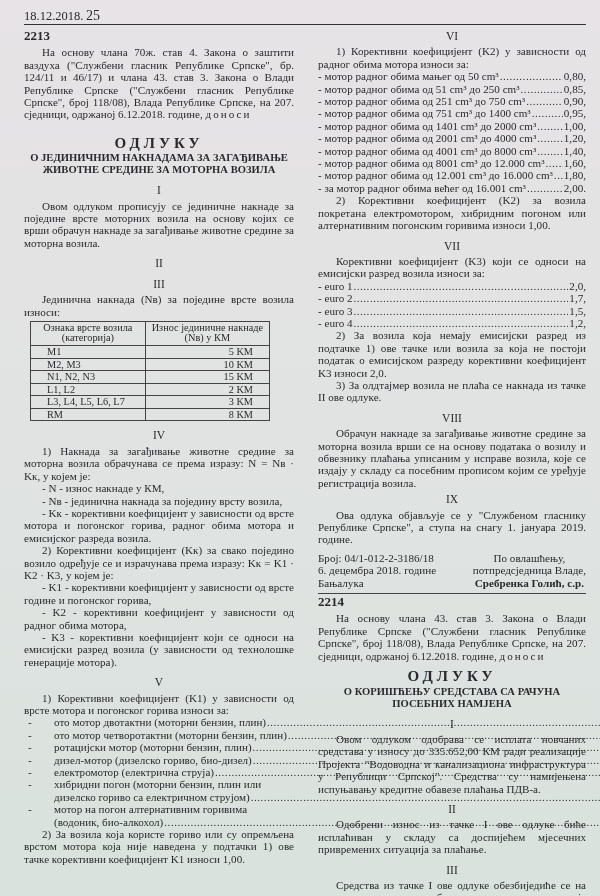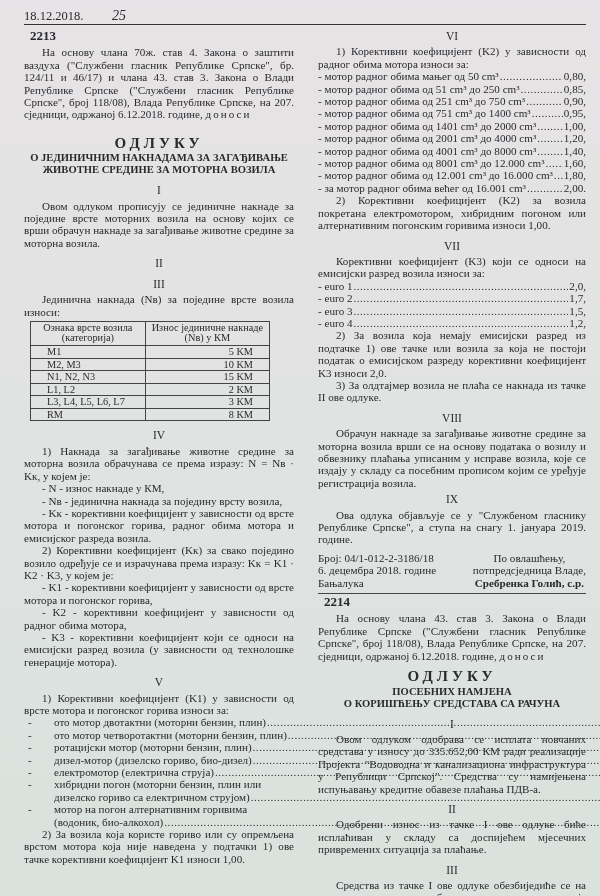--- a/index.html
+++ b/index.html
@@ -12,25 +12,25 @@
   }
   .page { position: absolute; left: 0; top: 0; width: 600px; height: 896px; }
   .header {
     position: absolute; left: 24px; top: 4px; width: 562px; height: 20px;
     border-bottom: 1px solid #333; display: flex; align-items: flex-end;
     font-size: 12.5px;
   }
   .header .date { width: 62px; }
   .header .title { flex: 1; text-align: center; letter-spacing: 0.1px; }
   .header .title .num { font-size: 15px; }
-  .header .pageno { width: 40px; text-align: right; font-size: 14px; font-style: italic; }
+  .header .pageno { width: 40px; font-size: 14px; }
   .col { position: absolute; top: 28px; width: 270px; font-size: 11.1px; line-height: 12.4px; }
   .col.left { left: 24px; }
   .col.right { left: 318px; width: 268px; }
-  .docnum { font-weight: bold; font-size: 13px; margin: 2px 6px 4px; }
+  .docnum { font-weight: bold; font-size: 13px; margin: 2px 0 4px; }
   p { margin: 0; text-align: justify; text-indent: 18px; }
   .spaced { letter-spacing: 2px; }
   .odluka { text-align: center; font-weight: bold; font-size: 15px; letter-spacing: 4px; margin: 16px 0 3px; }
   .subtitle { text-align: center; font-weight: bold; font-size: 10.6px; line-height: 12px; }
   .sec { text-align: center; margin: 8px 0 3px; font-size: 11.5px; }
   table.tbl { border-collapse: collapse; width: 240px; margin: 3px 0 0 6px; font-size: 10.3px; }
   table.tbl td, table.tbl th { border: 1px solid #444; padding: 0 16px; height: 11.6px; line-height: 11.6px; }
   table.tbl th { font-weight: normal; text-align: center; line-height: 10.5px; padding: 1px 2px; }
   table.tbl td.val { text-align: right; }
   .dotrow { display: flex; align-items: baseline; white-space: nowrap; }
@@ -104,21 +104,21 @@
           </tr>
     </tbody>
       </table>
 
     <div class="sec">IV</div>
     <p>1) Накнада за загађивање животне средине за моторна возила обрачунава се према изразу: N = Nв · Kк, у којем је:</p>
     <p>- N - износ накнаде у КМ,</p>
     <p>- Nв - јединична накнада за поједину врсту возила,</p>
     <p>- Kк - корективни коефицијент у зависности од врсте мотора и погонског горива, радног обима мотора и емисијског разреда возила.</p>
     <p>2) Корективни коефицијент (Kк) за свако поједино возило одређује се и израчунава према изразу: Kк = K1 · K2 · K3, у којем је:</p>
-    <p>- K1 - корективни коефицијент у зависности од врсте мотора и погонског горива,</p>
+    <p>- K1 - корективни коефицијент у зависности од врсте године и погонског горива,</p>
     <p>- K2 - корективни коефицијент у зависности од радног обима мотора,</p>
     <p>- K3 - корективни коефицијент који се односи на емисијски разред возила (у зависности од технолошке генерације мотора).</p>
 
     <div class="sec">V</div>
     <p>1) Корективни коефицијент (K1) у зависности од врсте мотора и погонског горива износи за:</p>
     <div class="bullet">
         <span class="b">-</span>
         <div class="body dotrow">
           <span class="lbl">ото мотор двотактни (моторни бензин, плин)</span>
           <span class="dots"></span>
@@ -271,22 +271,22 @@
         <div>По овлашћењу,</div>
         <div>потпредсједница Владе,</div>
         <div class="n">Сребренка Голић, с.р.</div>
       </div>
     </div>
     <div class="divider"></div>
 
     <div class="docnum">2214</div>
     <p><span>На основу члана 43. став 3. Закона о Влади Републике Српске ("Службени гласник Републике Српске", број 118/08), Влада Републике Српске, на 207. сједници, одржаној 6.12.2018. године,</span> <span class="spaced">доноси</span></p>
     <div class="odluka" style="margin-top:8px">ОДЛУКУ</div>
+    <div class="subtitle">О КОРИШЋЕЊУ СРЕДСТАВА СА РАЧУНА</div>
     <div class="subtitle">ПОСЕБНИХ НАМЈЕНА</div>
-    <div class="subtitle">О КОРИШЋЕЊУ СРЕДСТАВА СА РАЧУНА</div>
 
     <div class="sec">I</div>
     <p>Овом одлуком одобрава се исплата новчаних средстава у износу до 335.652,00 КМ ради реализације Пројекта "Водоводна и канализациона инфраструктура у Републици Српској". Средства су намијењена испуњавању кредитне обавезе плаћања ПДВ-а.</p>
     <div class="sec">II</div>
     <p>Одобрени износ из тачке I ове одлуке биће исплаћиван у складу са доспијећем мјесечних привремених ситуација за плаћање.</p>
     <div class="sec">III</div>
     <p>Средства из тачке I ове одлуке обезбиједиће се на терет средстава са посебних рачуна од приватизације државног капитала и сукцесије имовине бивше СФРЈ (тзв. escrow</p>
   </div>
 </div>
 

